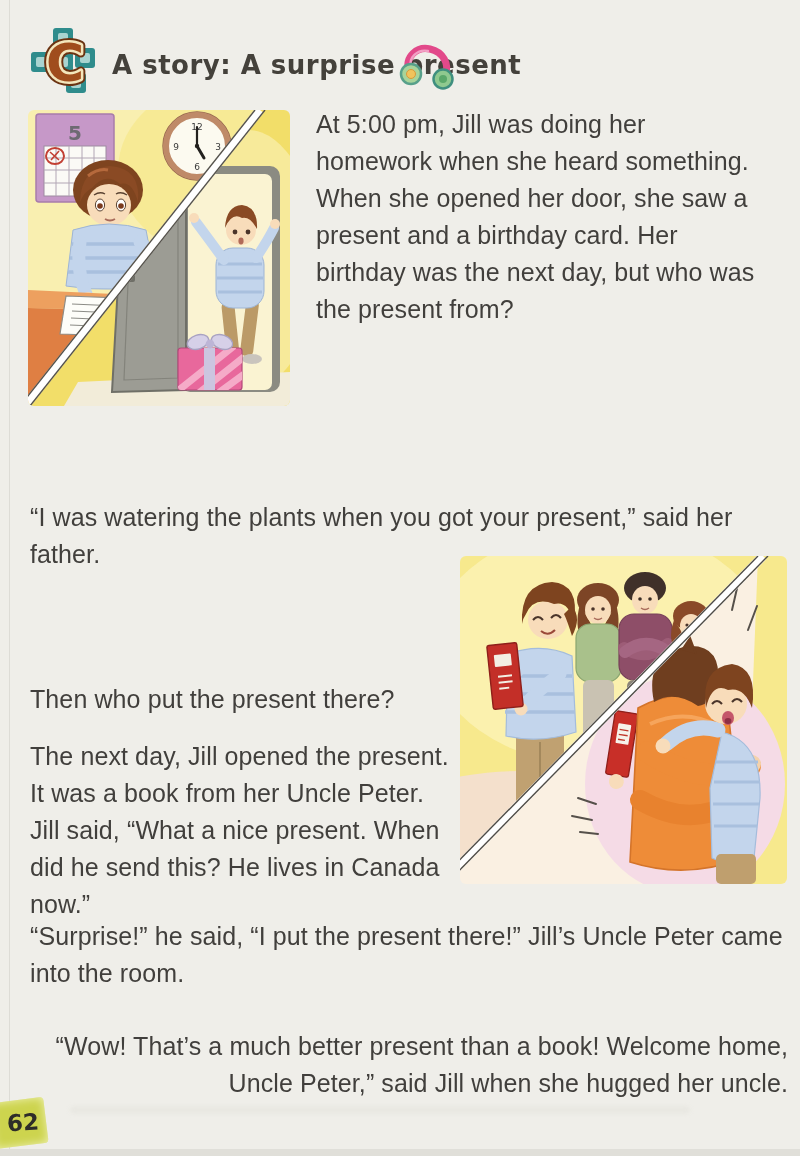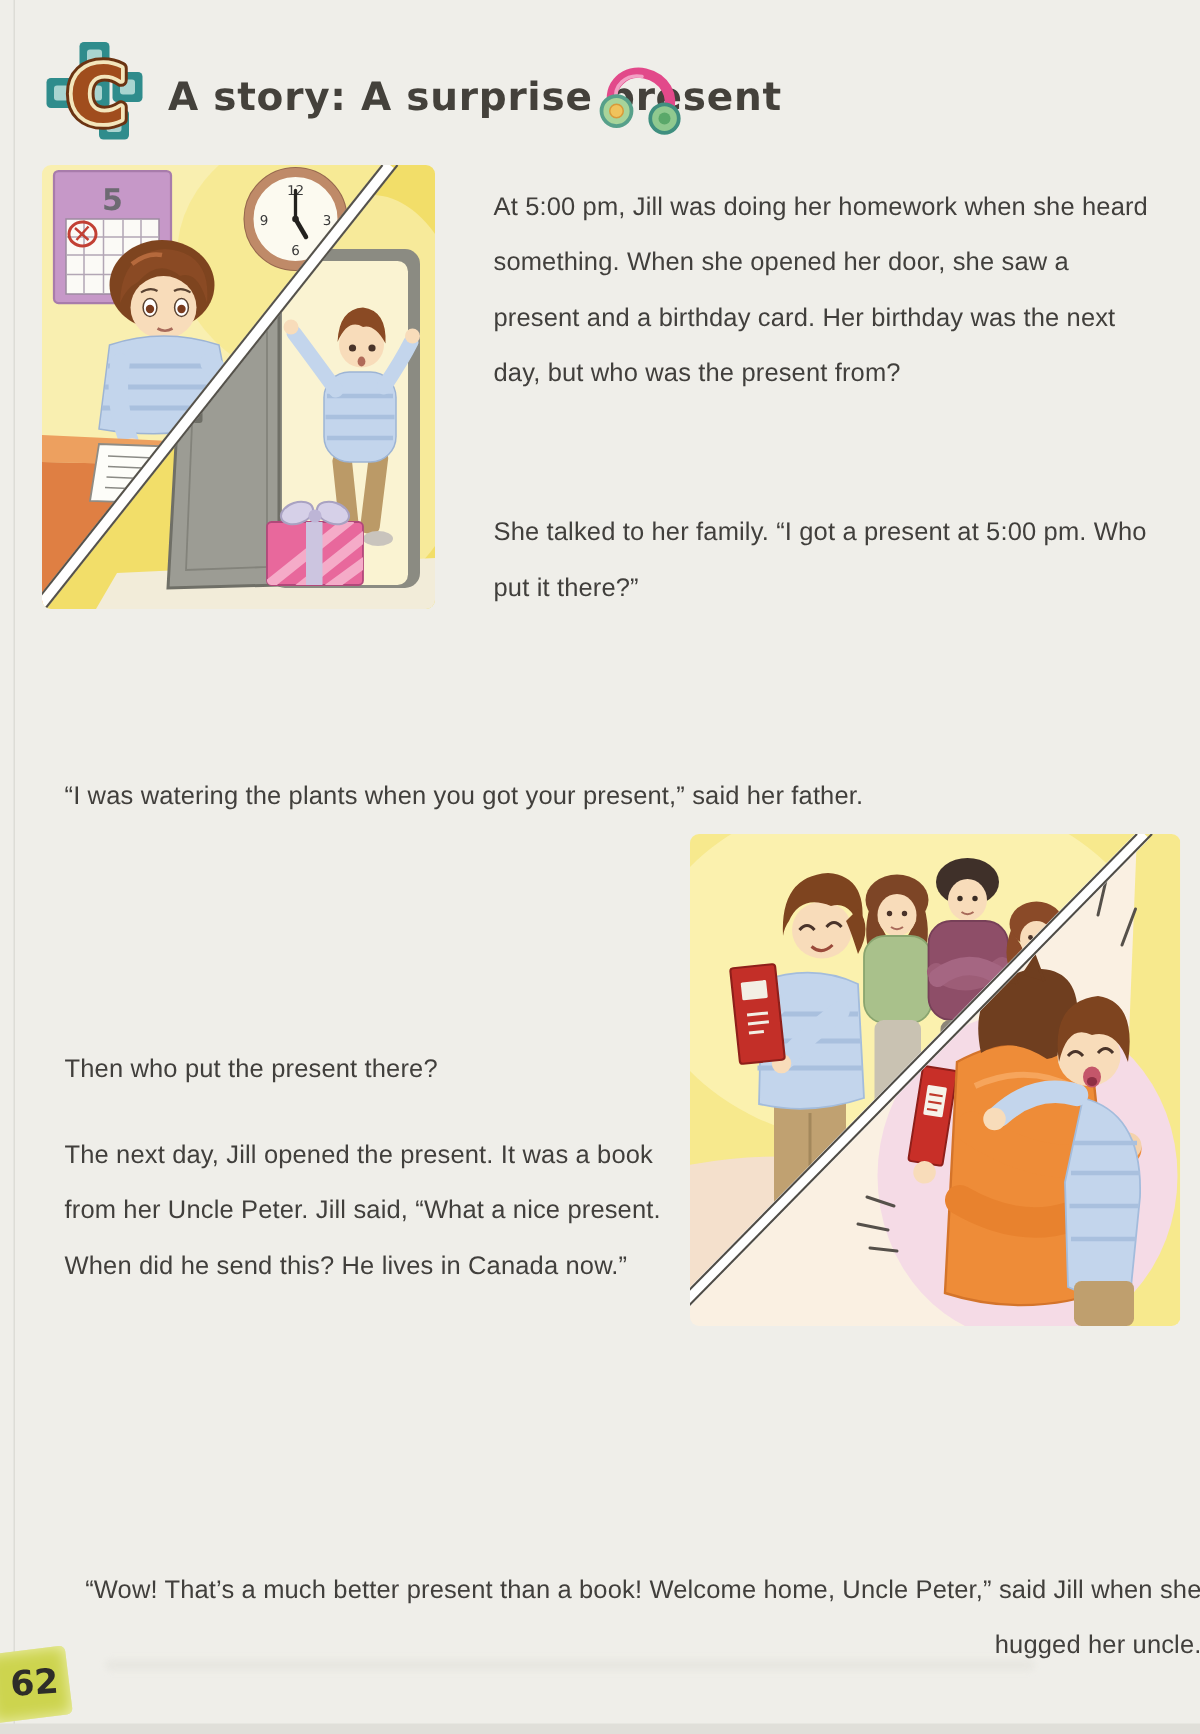--- a/index.html
+++ b/index.html
@@ -29,22 +29,22 @@
     font-family:"DejaVu Sans", sans-serif;
     font-size:26px;font-weight:600;letter-spacing:.5px;
     color:#44413b;
   }
   .headphones{position:absolute;left:398px;top:42px;}
   figure{margin:0;padding:0;position:absolute;}
   .illus1{left:28px;top:110px;width:262px;height:296px;}
   .illus2{left:460px;top:556px;width:327px;height:328px;}
   .illus1 svg,.illus2 svg{display:block;border-radius:6px;}
   p.para{
-    position:absolute;margin:13px;
-    font-size:17px;line-height:37px;color:#413f3c;letter-spacing:.1px;
+    position:absolute;margin:0;
+    font-size:25px;line-height:37px;color:#413f3c;letter-spacing:.1px;
   }
   .p0{left:316px;top:106px;width:445px;}
   .p1{left:316px;top:323px;width:445px;}
   .p2{left:30px;top:423px;width:740px;}
   .p3{left:30px;top:499px;width:740px;}
   .p4{left:30px;top:570px;width:380px;}
   .p5{left:30px;top:681px;width:430px;}
   .p6{left:30px;top:738px;width:425px;}
   .p7{left:30px;top:918px;width:758px;}
   .p8{left:30px;top:1028px;width:758px;text-align:right;}
@@ -211,24 +211,24 @@
         </g>
       </g>
 
       <line x1="232" y1="0" x2="-3" y2="296" stroke="#ffffff" stroke-width="9"></line>
       <line x1="237" y1="0" x2="2" y2="296" stroke="#55524b" stroke-width="1.4"></line>
       <line x1="227" y1="0" x2="-8" y2="296" stroke="#55524b" stroke-width="1.4"></line>
     </svg>
   </figure>
 
   <p class="para p0">At 5:00 pm, Jill was doing her homework when she heard something. When she opened her door, she saw a present and a birthday card. Her birthday was the next day, but who was the present from?</p>
-  <p class="para p1">She talked to her family. “I got a present at 5:00 pm. Who put it there?”</p>
   <p class="para p3">“I was watering the plants when you got your present,” said her father.</p>
   <p class="para p6">The next day, Jill opened the present. It was a book from her Uncle Peter. Jill said, “What a nice present. When did he send this? He lives in Canada now.”</p>
   <p class="para p5">Then who put the present there?</p>
+  <p class="para p7">“Surprise!” he said, “I put the present there!” Jill’s Uncle Peter came into the room.</p>
   <p class="para p8">“Wow! That’s a much better present than a book! Welcome home, Uncle Peter,” said Jill when she hugged her uncle.</p>
 
   <figure class="illus2">
     <svg width="327" height="328" viewBox="0 0 327 328">
       <defs>
         <clipPath id="s2a">
             <polygon points="0,0 303,0 -19,328 0,328"></polygon>
           </clipPath>
         <clipPath id="s2b">
             <polygon points="303,0 327,0 327,328 -19,328"></polygon>

